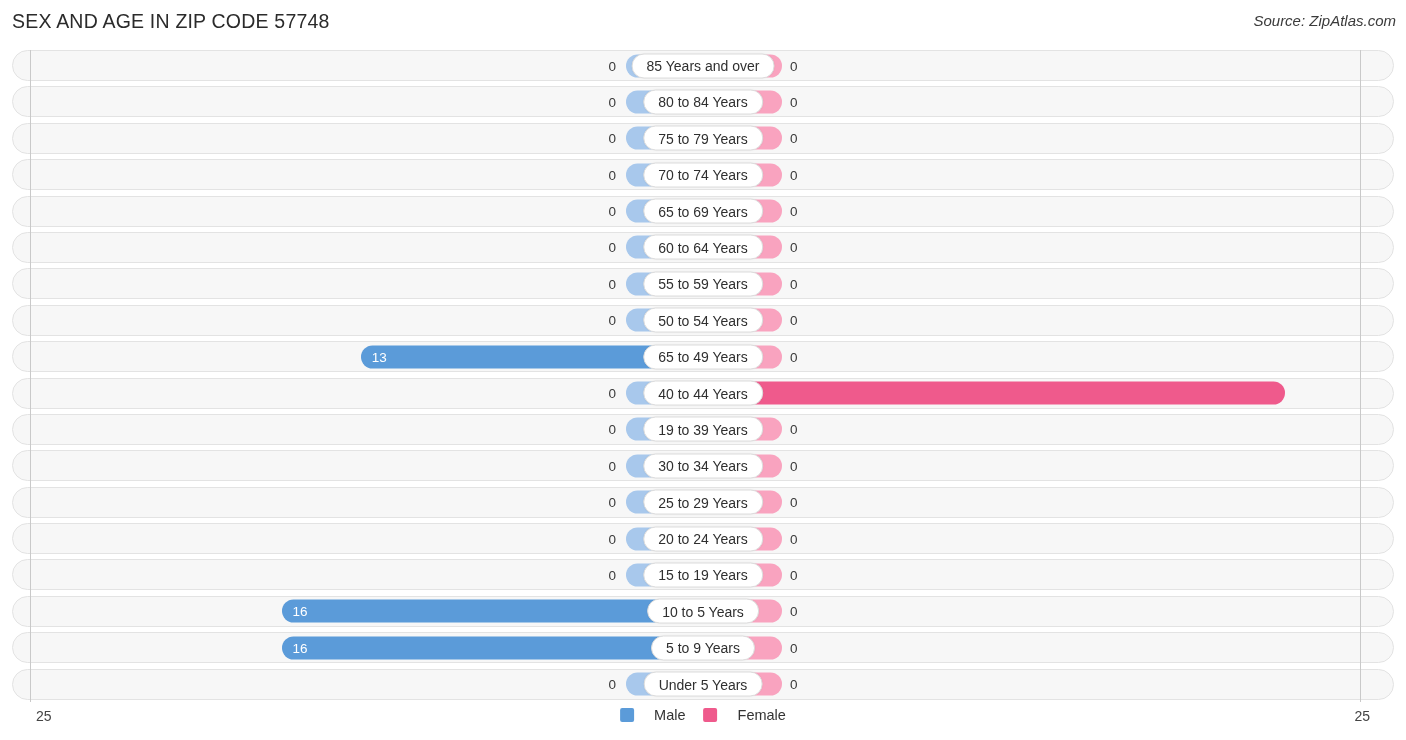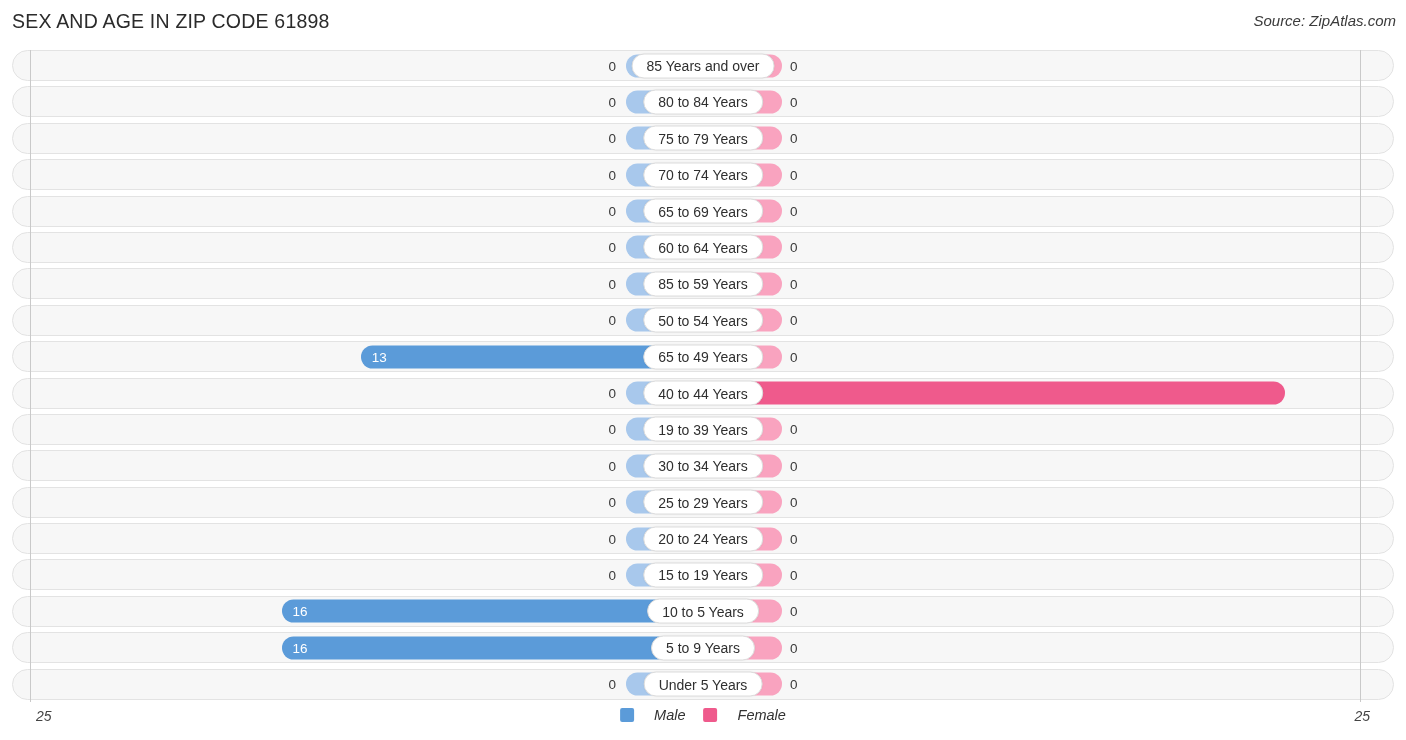--- a/index.html
+++ b/index.html
@@ -147,21 +147,20 @@
     box-shadow: 0 0 2px rgba(0,0,0,0.05);
   }
 
   
   .footer {
     position: absolute;
     left: 0;
     top: 702px;
     width: 1406px;
     height: 38px;
-    font-style: italic;
   }
   .tick {
     position: absolute;
     top: 6px;
     font-size: 14px;
     color: #444444;
   }
   .tick.left  { left: 36px; }
   .tick.right { right: 36px; }
 
@@ -190,21 +189,21 @@
     color: #333333;
     white-space: nowrap;
   }
 </style>
 </head>
 <body>
 
 <div class="page">
 
   <div class="header">
-    <div class="chart-title">SEX AND AGE IN ZIP CODE 61898</div>
+    <div class="chart-title">SEX AND AGE IN ZIP CODE 57748</div>
     <div class="chart-source">Source: ZipAtlas.com</div>
   </div>
 
   <div class="plot">
     <div class="axis-line left"></div>
     <div class="axis-line right"></div>
     <div class="rows" id="rows-container">
         <div class="row">
           <div class="track">
             <div class="bar-outer-label male" style="right: 777px;">0</div>
@@ -258,21 +257,21 @@
             <div class="bar bar-female" style="background: rgb(249, 163, 191); width: 78px; left: 691px;"></div>
             <div class="age-pill">60 to 64 Years</div>
           </div>
         </div>
         <div class="row">
           <div class="track">
             <div class="bar-outer-label male" style="right: 777px;">0</div>
             <div class="bar bar-male" style="background: rgb(168, 200, 236); width: 78px; left: 613px;"></div>
             <div class="bar-outer-label female" style="left: 777px;">0</div>
             <div class="bar bar-female" style="background: rgb(249, 163, 191); width: 78px; left: 691px;"></div>
-            <div class="age-pill">85 to 59 Years</div>
+            <div class="age-pill">55 to 59 Years</div>
           </div>
         </div>
         <div class="row">
           <div class="track">
             <div class="bar-outer-label male" style="right: 777px;">0</div>
             <div class="bar bar-male" style="background: rgb(168, 200, 236); width: 78px; left: 613px;"></div>
             <div class="bar-outer-label female" style="left: 777px;">0</div>
             <div class="bar bar-female" style="background: rgb(249, 163, 191); width: 78px; left: 691px;"></div>
             <div class="age-pill">50 to 54 Years</div>
           </div>

